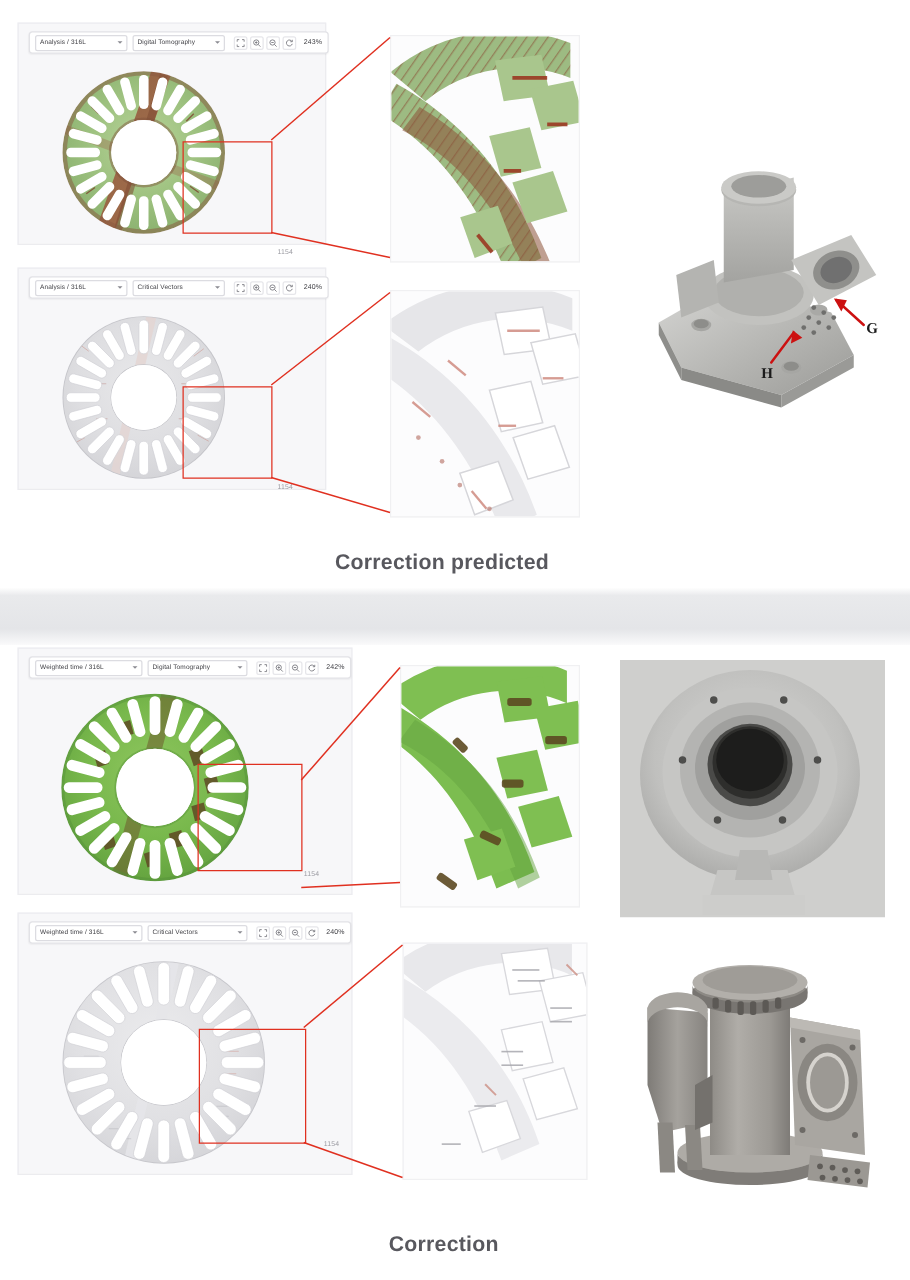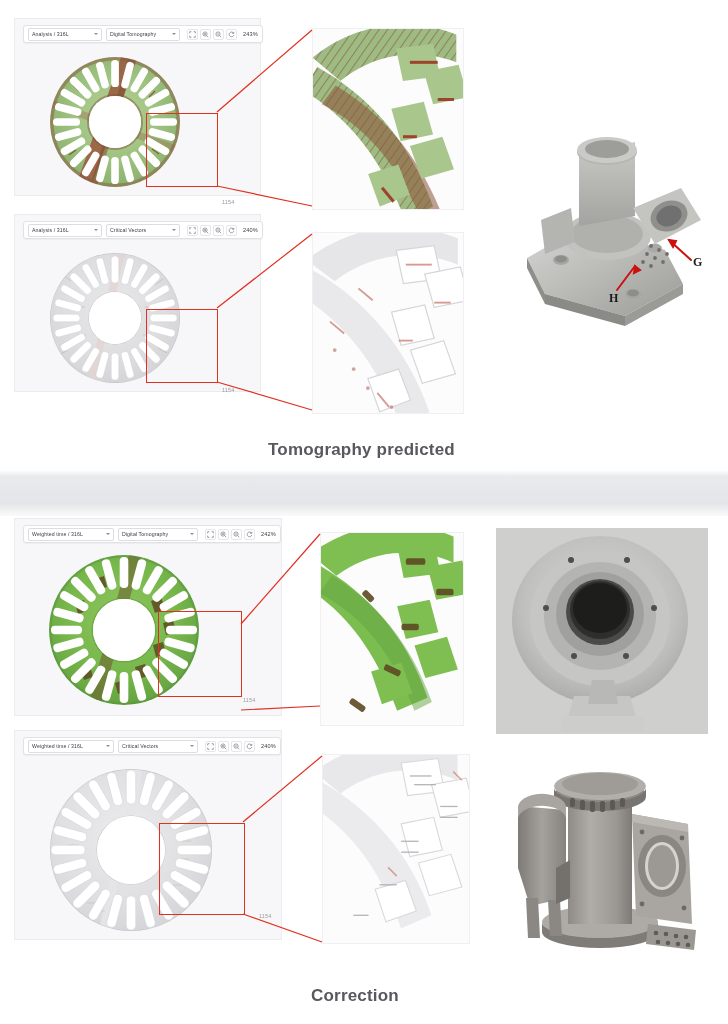--- a/index.html
+++ b/index.html
@@ -583,21 +583,21 @@
           <path d="M112 182 L130 158" stroke-linecap="round"></path>
           <path d="M130 158 l-1 7 l6 -3 Z"></path>
           <path d="M186 152 L164 132" stroke-linecap="round"></path>
           <path d="M164 132 l7 1 l-3 6 Z"></path>
         </g>
         <text x="104" y="194" font-family="Liberation Serif, serif" font-size="12" font-weight="bold" fill="#1b1b1b">H</text>
         <text x="188" y="158" font-family="Liberation Serif, serif" font-size="12" font-weight="bold" fill="#1b1b1b">G</text>
       </svg>
     </div>
 
-    <span class="caption" style="left:268px; top:440px;">Tomography predicted</span>
+    <span class="caption" style="left:268px; top:440px;">Correction predicted</span>
   </div>
 
   <div class="section-divider"></div>
 
   <div class="section section-bottom">
 
     <div class="viewer" style="left:14px; top:2px; width:268px; height:198px;">
 
       <div class="toolbar">
         <div class="tb-select" style="width:86px;">

